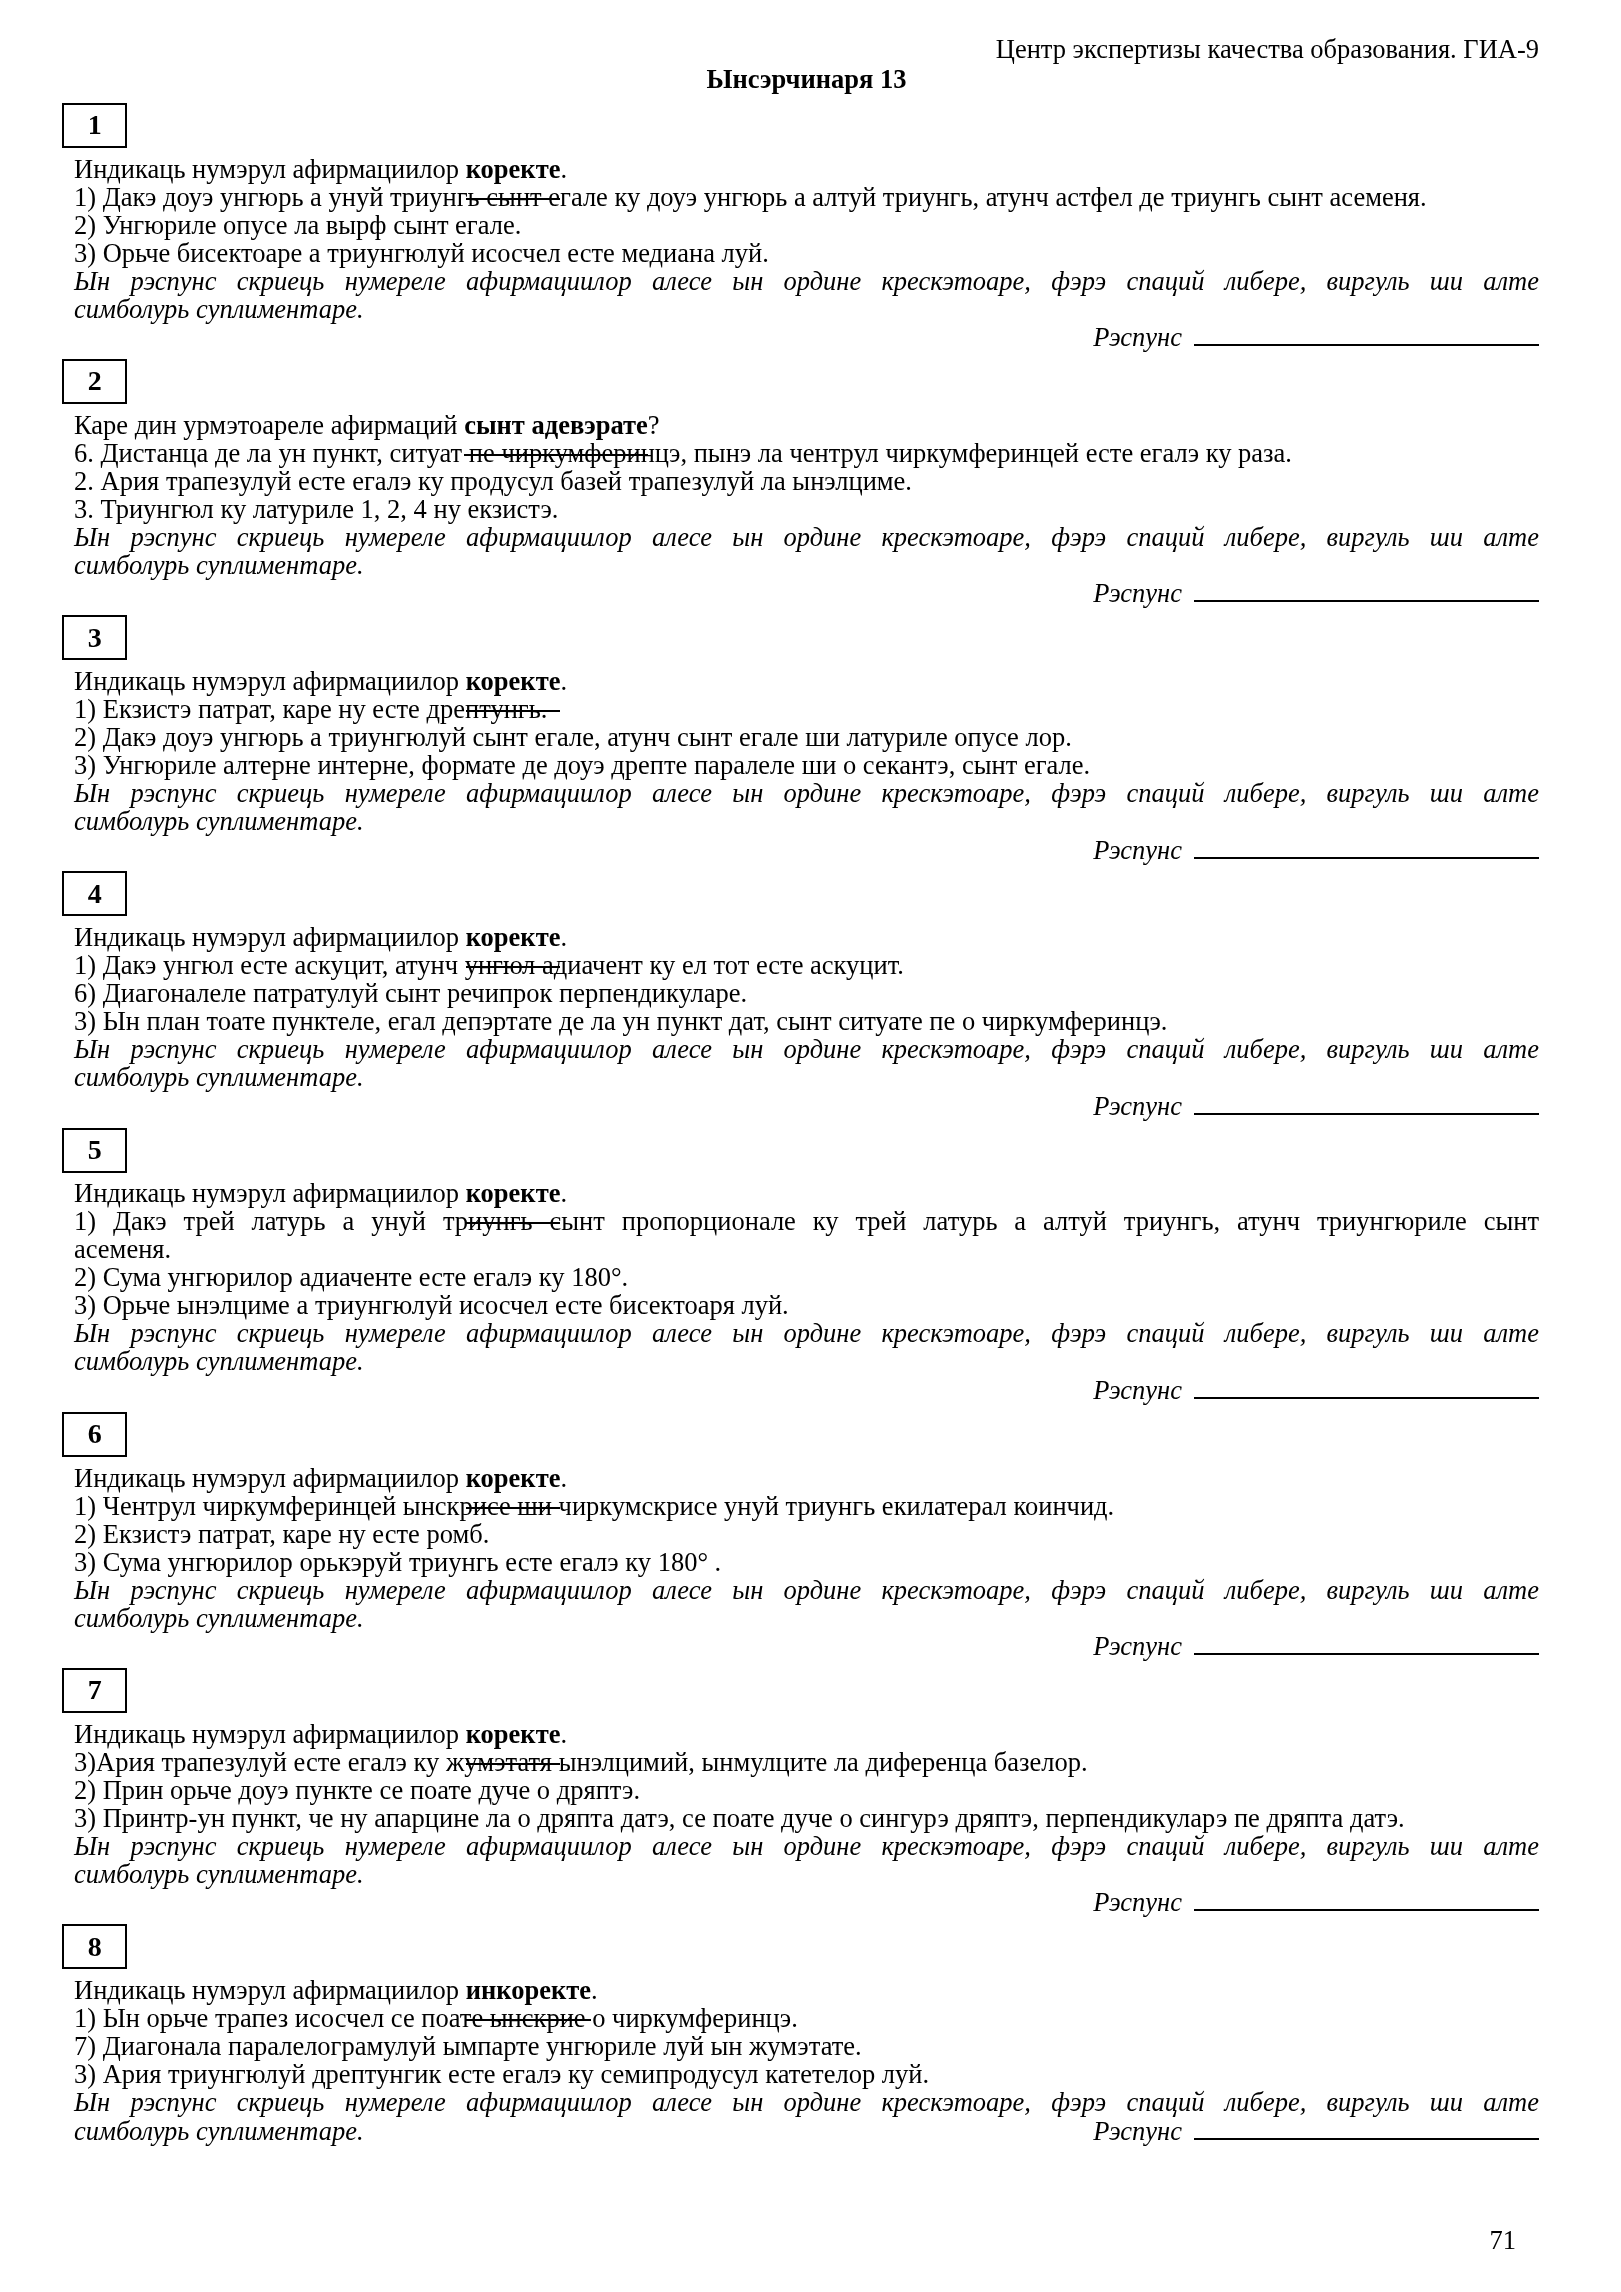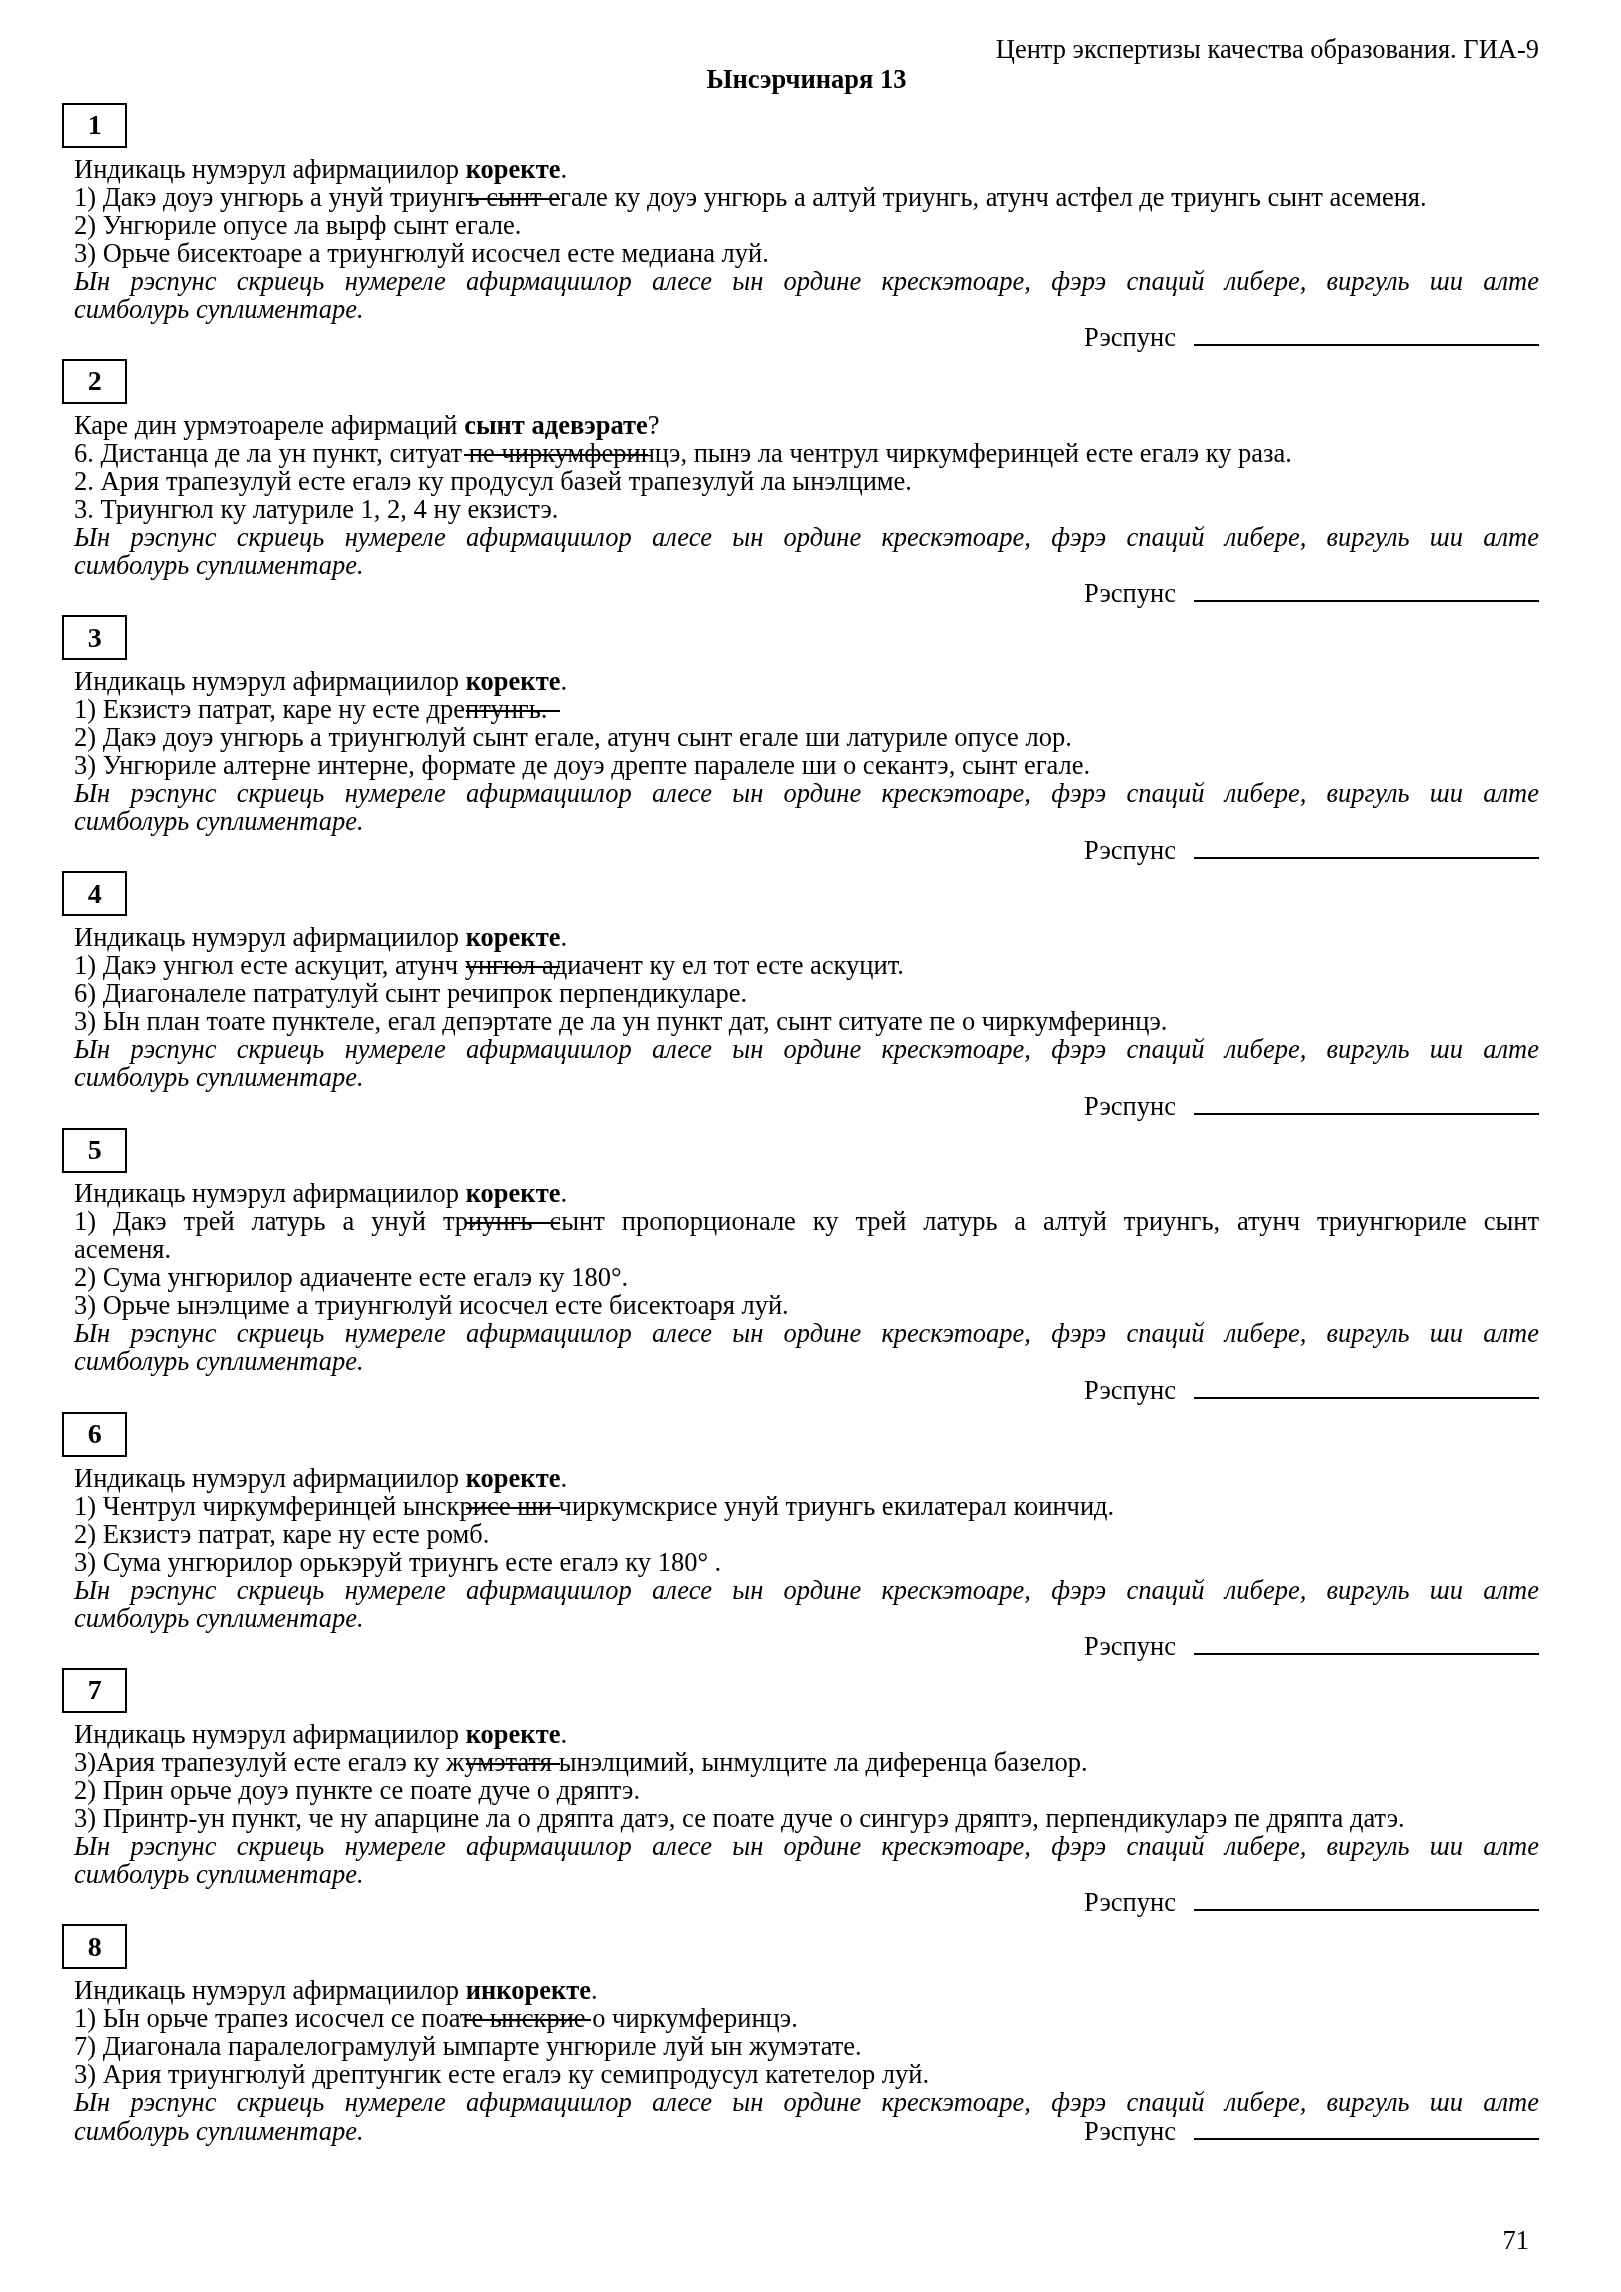--- a/index.html
+++ b/index.html
@@ -26,26 +26,26 @@
   .kw { font-weight: bold; border-bottom: 2.9px solid #000; padding-bottom: 14px; }
   .stmt-line { white-space: nowrap; }
   .justify-last {
     white-space: normal;
     text-align: justify;
     text-align-last: justify;
   }
   .note-line { font-style: italic; }
   .note-line2-row { display: flex; justify-content: space-between; align-items: baseline; }
   .response-row { text-align: right; margin: 0 0 2px 0; }
-  .resp-label { margin-right: 18px; }
+  .resp-label { font-style: italic; margin-right: 12px; }
   .resp-blank {
     display: inline-block; width: 345px; height: 23.5px;
     border-bottom: 2px solid #000; vertical-align: baseline;
   }
-  .page-number { position: absolute; right: 92px; bottom: 39px; }
+  .page-number { position: absolute; right: 105px; bottom: 39px; }
 </style>
 </head>
 <body>
 
 <div class="content">
   <div class="page-header">Центр экспертизы качества образования. ГИА-9</div>
   <div class="page-title">Ынсэрчинаря 13</div>
   <div id="questions">
       <div class="question">
     <div class="qbox">

